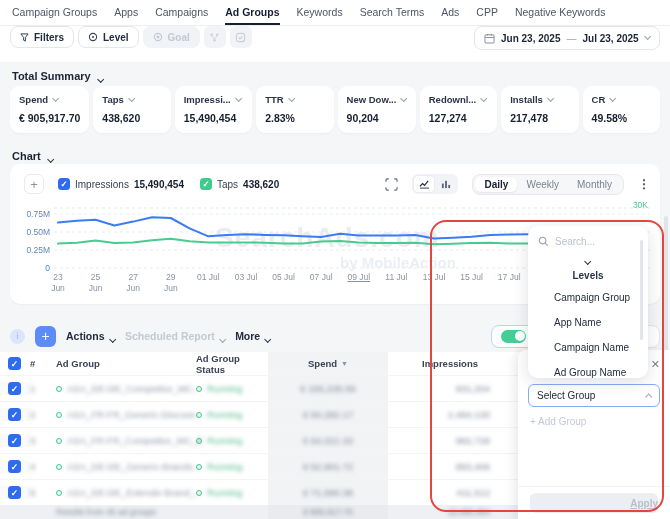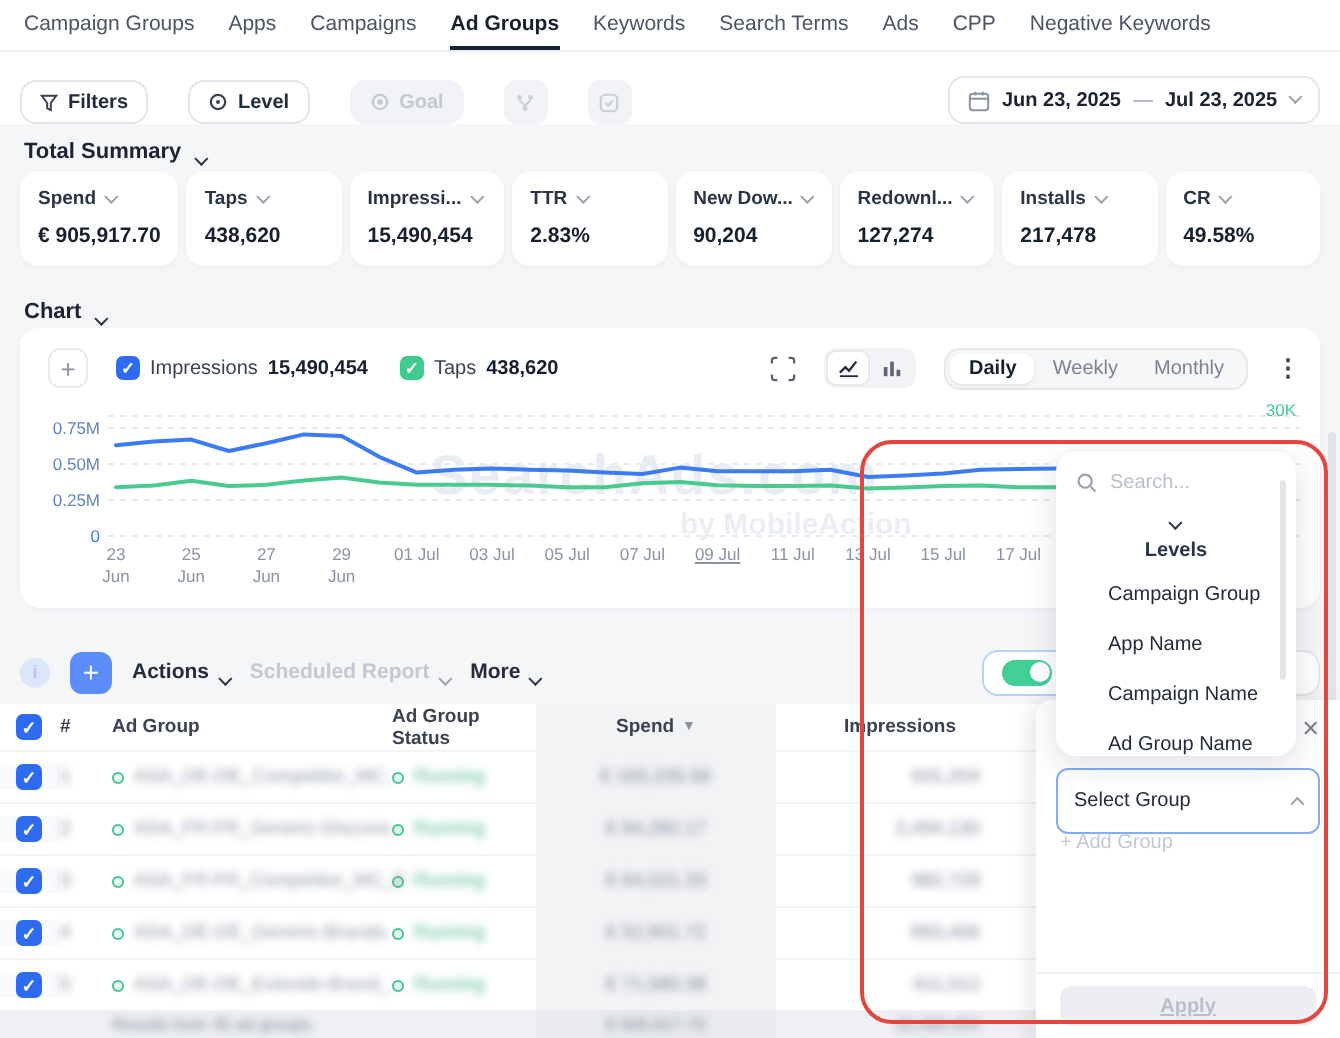--- a/index.html
+++ b/index.html
@@ -8,21 +8,21 @@
     font-family:"Liberation Sans", sans-serif;
     background:#f5f6f8; color:#232d3d; overflow:hidden; position:relative;
     font-size:11px;
   }
   
   .nav { background:#fff; border-bottom:1px solid #eceef1; height:26px;
     display:flex; align-items:flex-end; gap:17px; padding:0 12px; }
   .nav-tab { font-size:10.5px; color:#4b5565; padding:6px 0 7px; cursor:pointer; white-space:nowrap; }
   .nav-tab.active { color:#17202e; font-weight:bold; border-bottom:2px solid #17202e; padding-bottom:5px; }
   
-  .toolbar { background:#fff; height:36px; display:flex; align-items:flex-end; padding:0 10px; gap:20px; }
+  .toolbar { background:#fff; height:36px; display:flex; align-items:flex-start; padding:0 10px; gap:4px; }
   .pill { display:inline-flex; align-items:center; gap:5px; border:1px solid #e3e6ea;
     border-radius:8px; height:22px; padding:0 9px; font-size:10px; font-weight:bold; color:#222c3c; background:#fff;}
   .pill.disabled { background:#f1f3f6; border-color:#f1f3f6; color:#c3c9d2; }
   .iconbtn { width:22px; height:22px; border-radius:6px; background:#f1f3f6; display:inline-flex;
     align-items:center; justify-content:center; color:#c9ced7; }
   .spacer { flex:1; }
   .datepill { display:inline-flex; align-items:center; gap:6px; border:1px solid #e3e6ea;
     border-radius:8px; height:24px; padding:0 9px; font-size:10px; font-weight:bold; color:#1c2433; background:#fff;}
   .datepill .dash { color:#9aa1ad; font-weight:normal; }
   .chev { display:inline-block; border:solid #98a1ad; border-width:0 1.4px 1.4px 0;
@@ -100,26 +100,26 @@
   .dropdown { position:absolute; left:528px; top:226px; width:120px; height:152px; background:#fff;
     border-radius:10px; box-shadow:0 4px 16px rgba(20,30,50,.14); z-index:20; overflow:hidden; }
   .dd-search { display:flex; align-items:center; gap:6px; padding:10px 10px 6px; color:#b9c0cb; font-size:10px;}
   .dd-sec { display:flex; align-items:center; gap:6px; font-size:10px; font-weight:bold; color:#2a3447;
     padding:8px 10px 4px;flex-direction:column; }
   .dd-item { font-size:10px; color:#222c3c; padding:7px 10px 7px 26px; white-space:nowrap;}
   .dd-scroll { position:absolute; right:5px; top:14px; width:3px; height:100px; border-radius:2px; background:#e2e5ea;}
   .gpanel { position:absolute; left:518px; top:350px; width:152px; height:169px; background:#fff;
     box-shadow:-3px 3px 12px rgba(20,30,50,.10); z-index:15; border-radius:8px 0 0 0;}
   .gp-close { position:absolute; right:10px; top:8px; color:#7a8393; font-size:11px; }
-  .gp-select { position:absolute; left:10px; top:34px; width:132px; height:33px; border:1.4px solid #86acf4;
+  .gp-select { position:absolute; left:10px; top:34px; width:132px; height:23px; border:1.4px solid #86acf4;
     border-radius:6px; display:flex; align-items:center; justify-content:space-between; padding:0 8px;
     font-size:10px; color:#222c3c; background:#fff;gap:28px;}
   .gp-add { position:absolute; left:12px; top:66px; font-size:10px; color:#c3c9d4; }
   .gp-apply { position:absolute; left:12px; bottom:6px; width:128px; height:20px; border-radius:6px;
-    background:#eceef2; color:#b9bfc9; font-size:10px; font-weight:bold; display:flex; align-items:center; justify-content:center;text-decoration:underline;}
+    background:#eceef2; color:#b9bfc9; font-size:10px; font-weight:bold; display:flex; align-items:center; justify-content:flex-end;text-decoration:underline;}
   .gp-divider { position:absolute; left:0; bottom:32px; width:100%; border-top:1px solid #f0f2f5;}
   .annotation { position:absolute; left:430px; top:220px; width:234px; height:292px;
     border:2px solid #e2463e; border-radius:16px; z-index:50; pointer-events:none;}
   .pagescroll { position:absolute; right:2px; top:216px; width:4px; height:148px; background:#e0e3e8; border-radius:2px; z-index:5;}
 </style>
 </head>
 <body>
 
 <div class="nav" id="nav-tabs">
     <span class="nav-tab">Campaign Groups</span>

